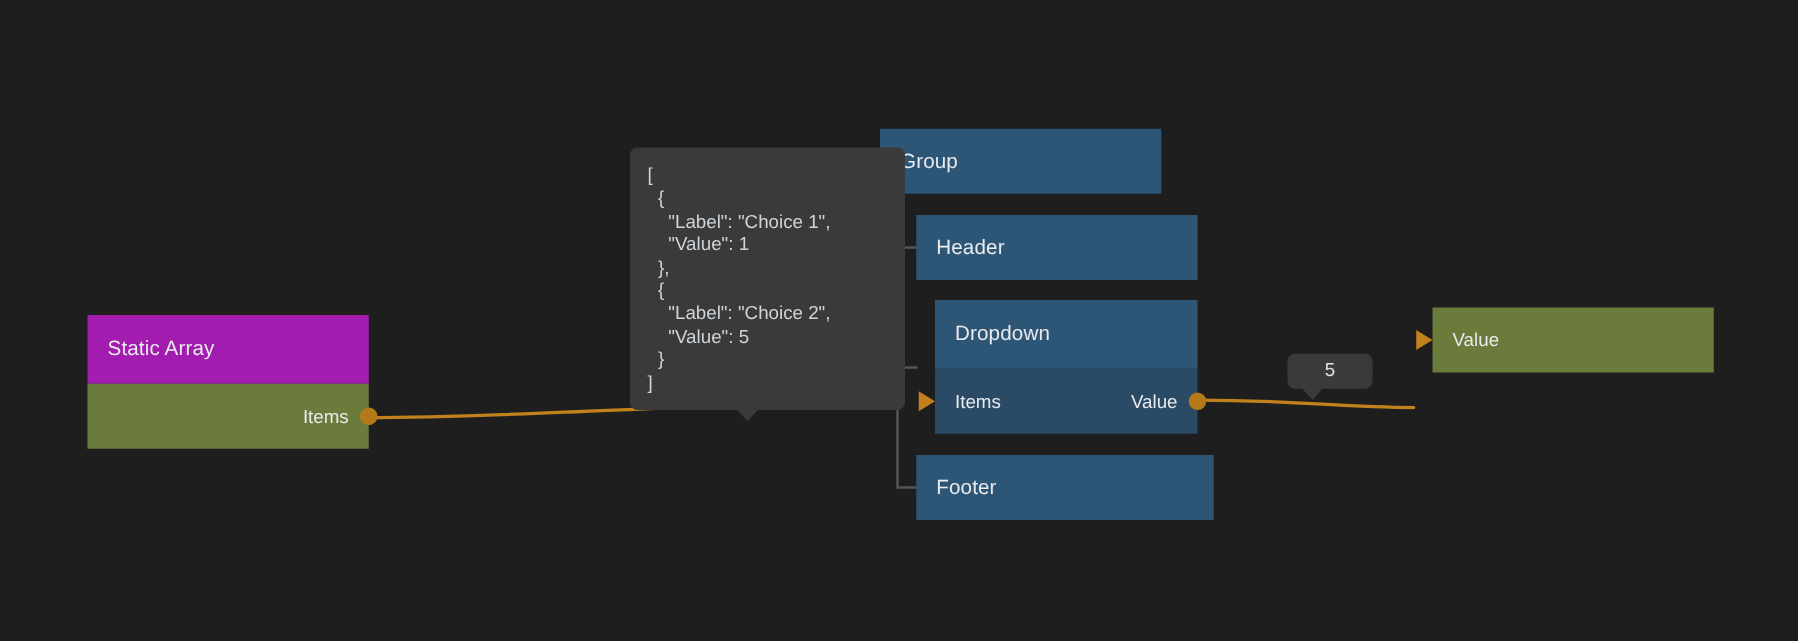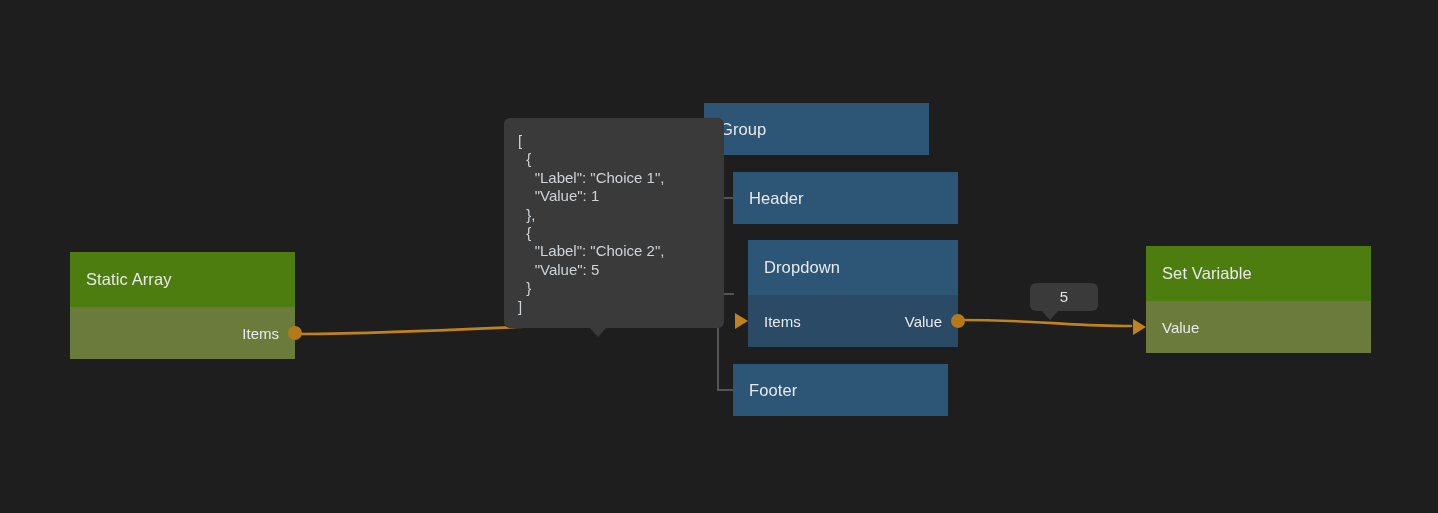--- a/index.html
+++ b/index.html
@@ -48,21 +48,21 @@
     justify-content: space-between;
     height: 100%;
     padding: 0 16px;
     font-size: 15px;
     color: #e8eaec;
   }
   .port-label-in { text-align: left; }
   .port-label-out { text-align: right; margin-left: auto; }
 
   
-  .node-green .node-title { background: #4d7c0f; }
+  .node-green .node-title { background: #a21caf; }
   .node-green .node-body  { background: #6a7b3c; }
   
   .node-blue .node-title  { background: #2d5576; }
   .node-blue .node-body   { background: #2a4a66; }
 
   
   .port-dot {
     position: absolute;
     width: 14px;
     height: 14px;
@@ -164,26 +164,25 @@
     <div class="node-body" style="height:52px;">
       <div class="port-row">
         <span class="port-label-in">Items</span>
         <span class="port-label-out">Value</span>
       </div>
       <span class="port-arrow"></span>
       <span class="port-dot"></span>
     </div>
   </div>
 
-  <div class="node node-blue" style="left:733px; top:364px; width:215px; height:52px;">
+  <div class="node node-blue" style="left:733px; top:364px; width:238px; height:52px;">
     <div class="node-title" style="height:52px;">Footer</div>
   </div>
 
   <div class="node node-green" style="left:1146px; top:246px; width:225px; height:107px;">
-    <div class="node-title" style="height:55px;">Set Variable</div>
     <div class="node-body" style="height:52px;">
       <div class="port-row">
         <span class="port-label-in">Value</span>
       </div>
       <span class="port-arrow"></span>
     </div>
   </div>
 
   <div class="tooltip tooltip-json" style="left:504px; top:118px; width:188px; --tip-x:94px;">[
   {

